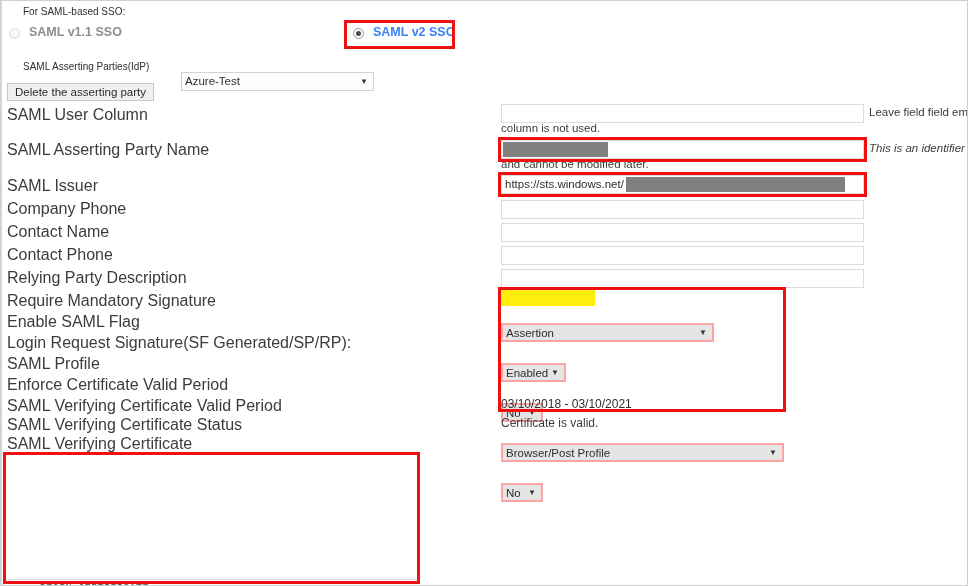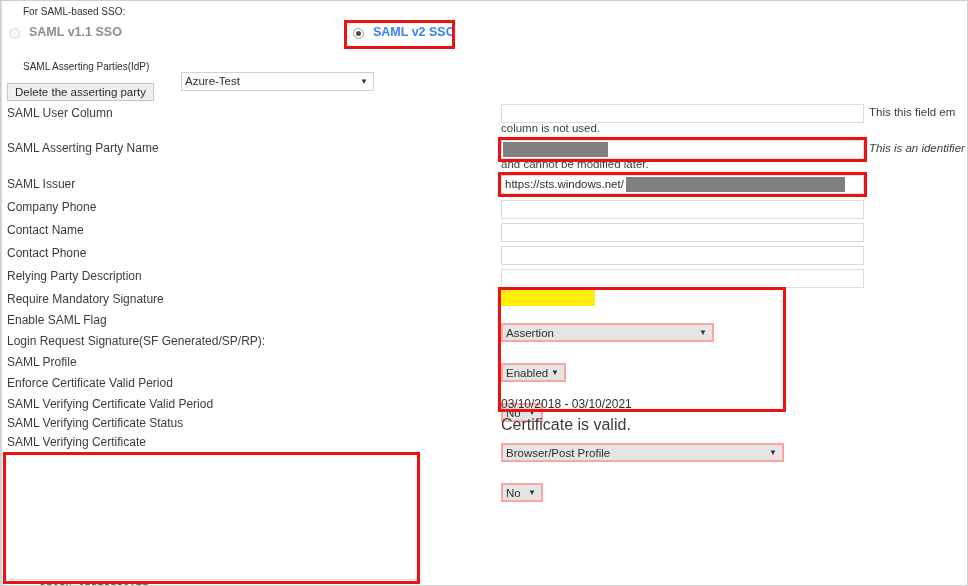--- a/index.html
+++ b/index.html
@@ -38,38 +38,38 @@
 
   
   .heading {
     font-weight: normal;
     font-size: 10px;
     color: #2e2e2e;
     white-space: nowrap;
     margin-left: 20px;
   }
   .field-label {
-    font-size: 12px;
+    font-size: 16px;
     color: #3c3c3c;
     white-space: nowrap;
   }
   .radio-label {
     font-size: 12.5px;
     font-weight: bold;
     color: #3b82f6;
     white-space: nowrap;
   }
   .radio-label.dim { color: #8e8e8e; font-weight: bold; }
   .helper {
     font-size: 11.5px;
     color: #3c3c3c;
     white-space: nowrap;
   }
   .status-text {
-    font-size: 16px;
+    font-size: 12px;
     color: #3c3c3c;
     white-space: nowrap;
   }
   .date-text {
     font-size: 12px;
     color: #2e2e2e;
     white-space: nowrap;
   }
 
   
@@ -233,21 +233,21 @@
   <div class="abs field-label" style="left:6px; top:354px;">SAML Profile</div>
   <div class="abs field-label" style="left:6px; top:375px;">Enforce Certificate Valid Period</div>
   <div class="abs field-label" style="left:6px; top:396px;">SAML Verifying Certificate Valid Period</div>
   <div class="abs field-label" style="left:6px; top:415px;">SAML Verifying Certificate Status</div>
   <div class="abs field-label" style="left:6px; top:434px;">SAML Verifying Certificate</div>
 
   
 
   
   <div class="abs text-input" style="left:500px; top:103px; width:363px;"></div>
-  <div class="abs helper" style="left:868px; top:105px;">This this field em</div>
+  <div class="abs helper" style="left:868px; top:105px;">Leave field field em</div>
   <div class="abs helper" style="left:500px; top:121px;">column is not used.</div>
 
   
   <div class="abs text-input" style="left:500px; top:139px; width:363px;"></div>
   <div class="redact" style="left:502px; top:141px; width:105px; height:15px;"></div>
   <div class="abs helper" style="left:868px; top:141px;font-style:italic;">This is an identifier</div>
   <div class="abs helper" style="left:500px; top:157px;">and cannot be modified later.</div>
 
   
   <div class="abs text-input" style="left:500px; top:174px; width:363px;">

